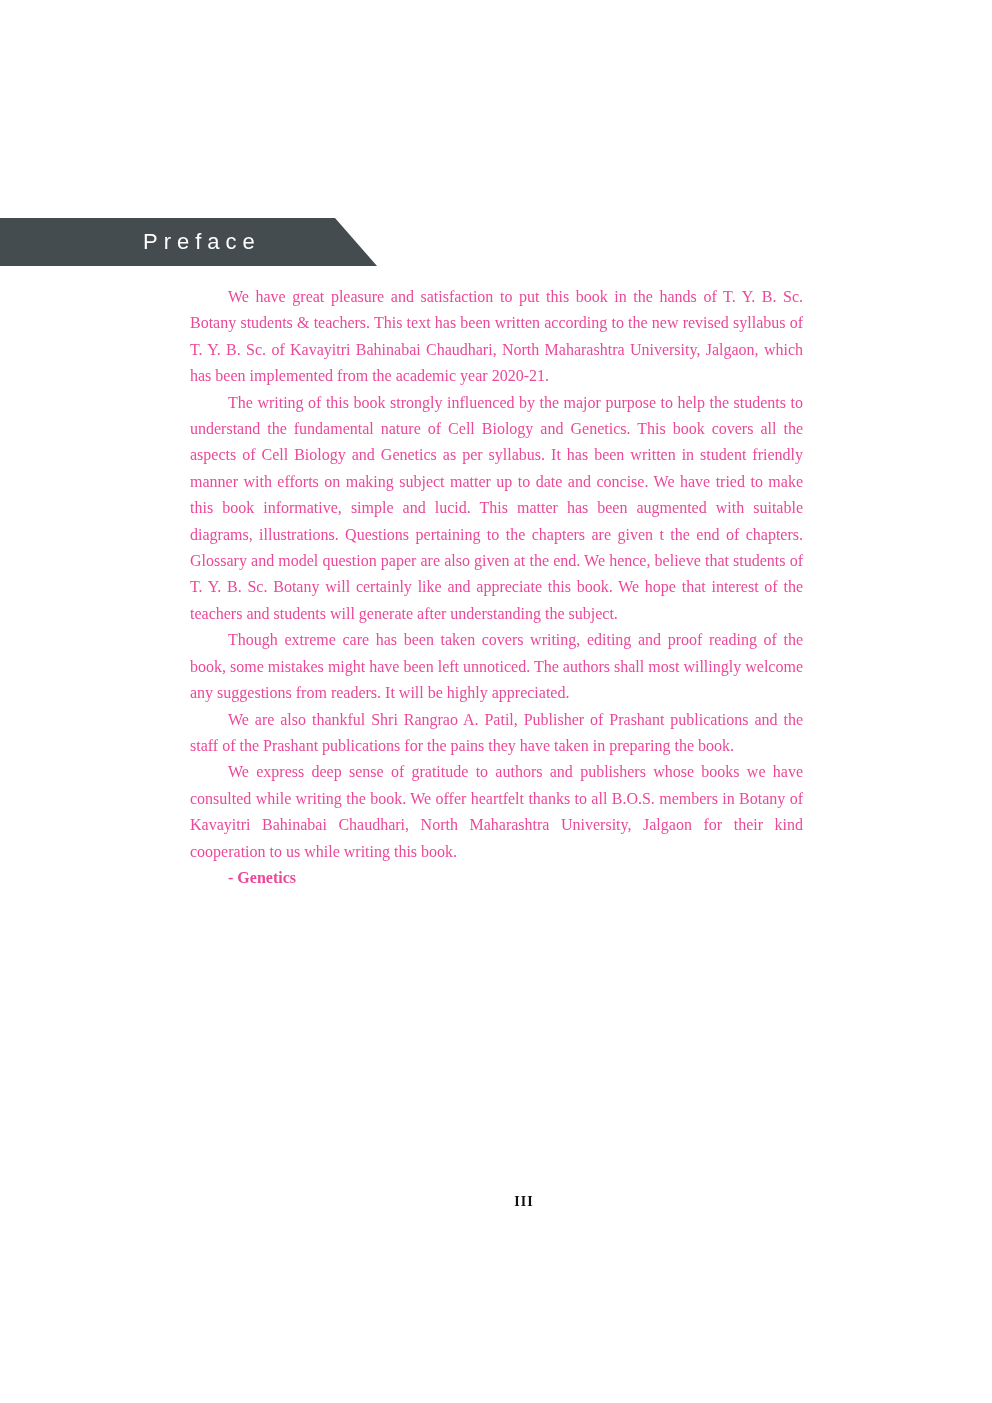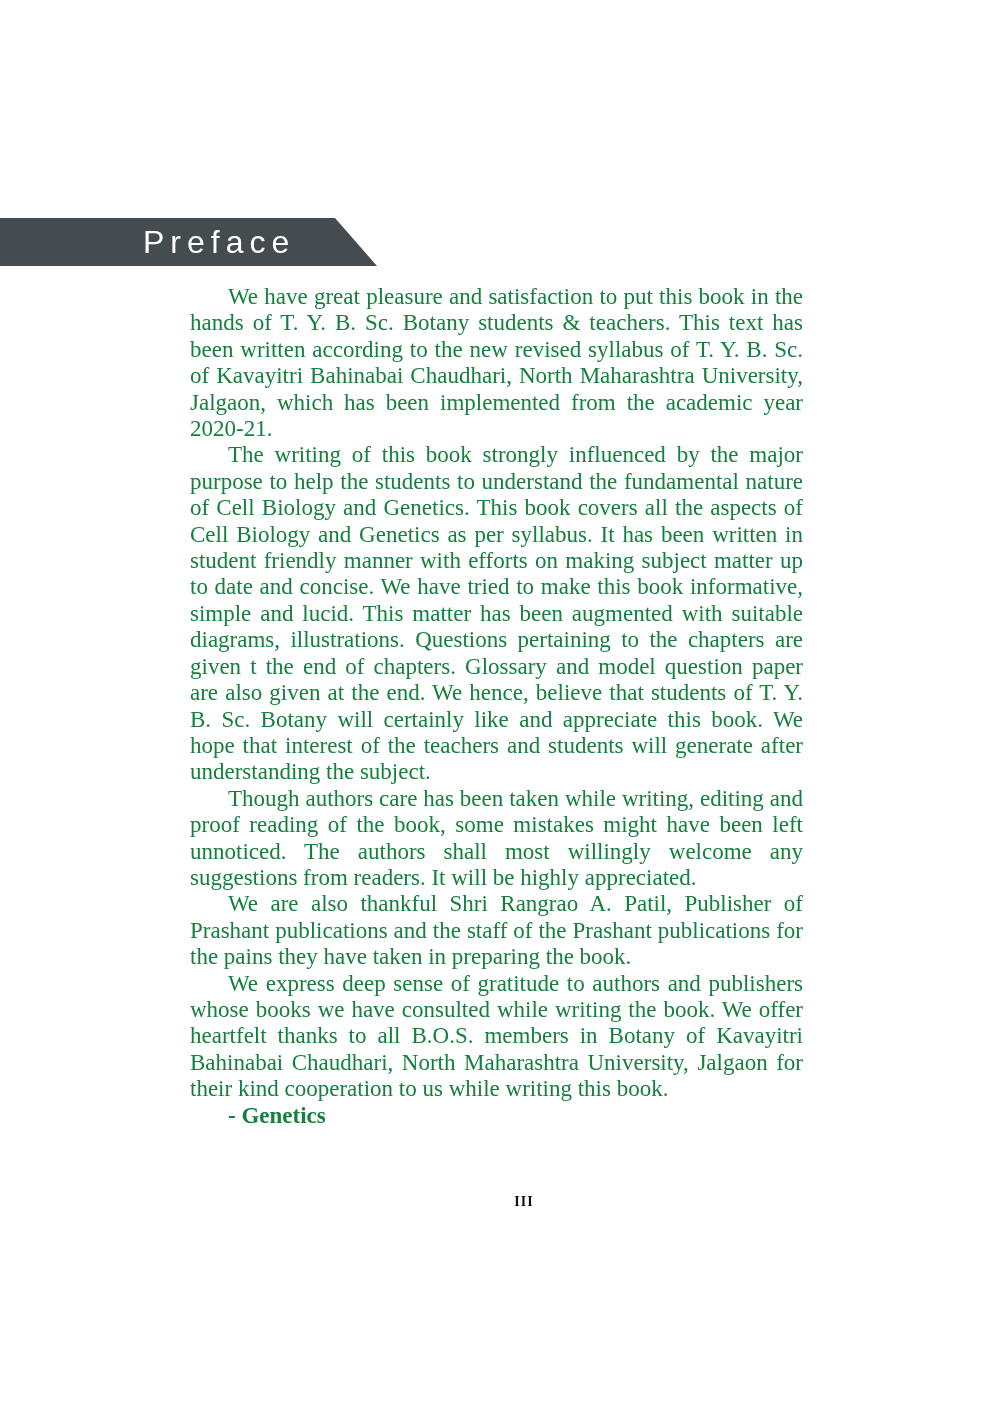--- a/index.html
+++ b/index.html
@@ -29,32 +29,32 @@
     clip-path: polygon(0 0, 335px 0, 377px 100%, 0 100%);
   }
   .banner-title {
     position: absolute;
     left: 143px;
     top: 0;
     height: 48px;
     line-height: 48px;
     color: #ffffff;
     font-family: "Liberation Sans", sans-serif;
-    font-size: 32px;
+    font-size: 22px;
     font-weight: 400;
     letter-spacing: 6px;
     white-space: nowrap;
   }
   .body-text {
     position: absolute;
     left: 190px;
     top: 284px;
     width: 613px;
-    color: #15803d;
-    font-size: 23px;
+    color: #ec4899;
+    font-size: 16px;
     line-height: 26.4px;
   }
   .body-text p {
     margin: 0;
     text-indent: 38px;
     text-align: justify;
   }
   .signature {
     margin: 0;
     text-indent: 0;
@@ -80,21 +80,21 @@
 
 <div class="page">
 
   <div class="banner">
     <span class="banner-title">Preface</span>
   </div>
 
   <div class="body-text">
     <p>We have great pleasure and satisfaction to put this book in the hands of T. Y. B. Sc. Botany students &amp; teachers. This text has been written according to the new revised syllabus of T. Y. B. Sc. of Kavayitri Bahinabai Chaudhari, North Maharashtra University, Jalgaon, which has been implemented from the academic year 2020-21.</p>
     <p>The writing of this book strongly influenced by the major purpose to help the students to understand the fundamental nature of Cell Biology and Genetics. This book covers all the aspects of Cell Biology and Genetics as per syllabus. It has been written in student friendly manner with efforts on making subject matter up to date and concise. We have tried to make this book informative, simple and lucid. This matter has been augmented with suitable diagrams, illustrations. Questions pertaining to the chapters are given t the end of chapters. Glossary and model question paper are also given at the end. We hence, believe that students of T. Y. B. Sc. Botany will certainly like and appreciate this book. We hope that interest of the teachers and students will generate after understanding the subject.</p>
-    <p>Though authors care has been taken while writing, editing and proof reading of the book, some mistakes might have been left unnoticed. The authors shall most willingly welcome any suggestions from readers. It will be highly appreciated.</p>
+    <p>Though extreme care has been taken covers writing, editing and proof reading of the book, some mistakes might have been left unnoticed. The authors shall most willingly welcome any suggestions from readers. It will be highly appreciated.</p>
     <p>We are also thankful Shri Rangrao A. Patil, Publisher of Prashant publications and the staff of the Prashant publications for the pains they have taken in preparing the book.</p>
     <p>We express deep sense of gratitude to authors and publishers whose books we have consulted while writing the book. We offer heartfelt thanks to all B.O.S. members in Botany of Kavayitri Bahinabai Chaudhari, North Maharashtra University, Jalgaon for their kind cooperation to us while writing this book.</p>
     <p class="signature">- Genetics</p>
   </div>
 
   <div class="folio">III</div>
 
 </div>
 
 </body></html>

